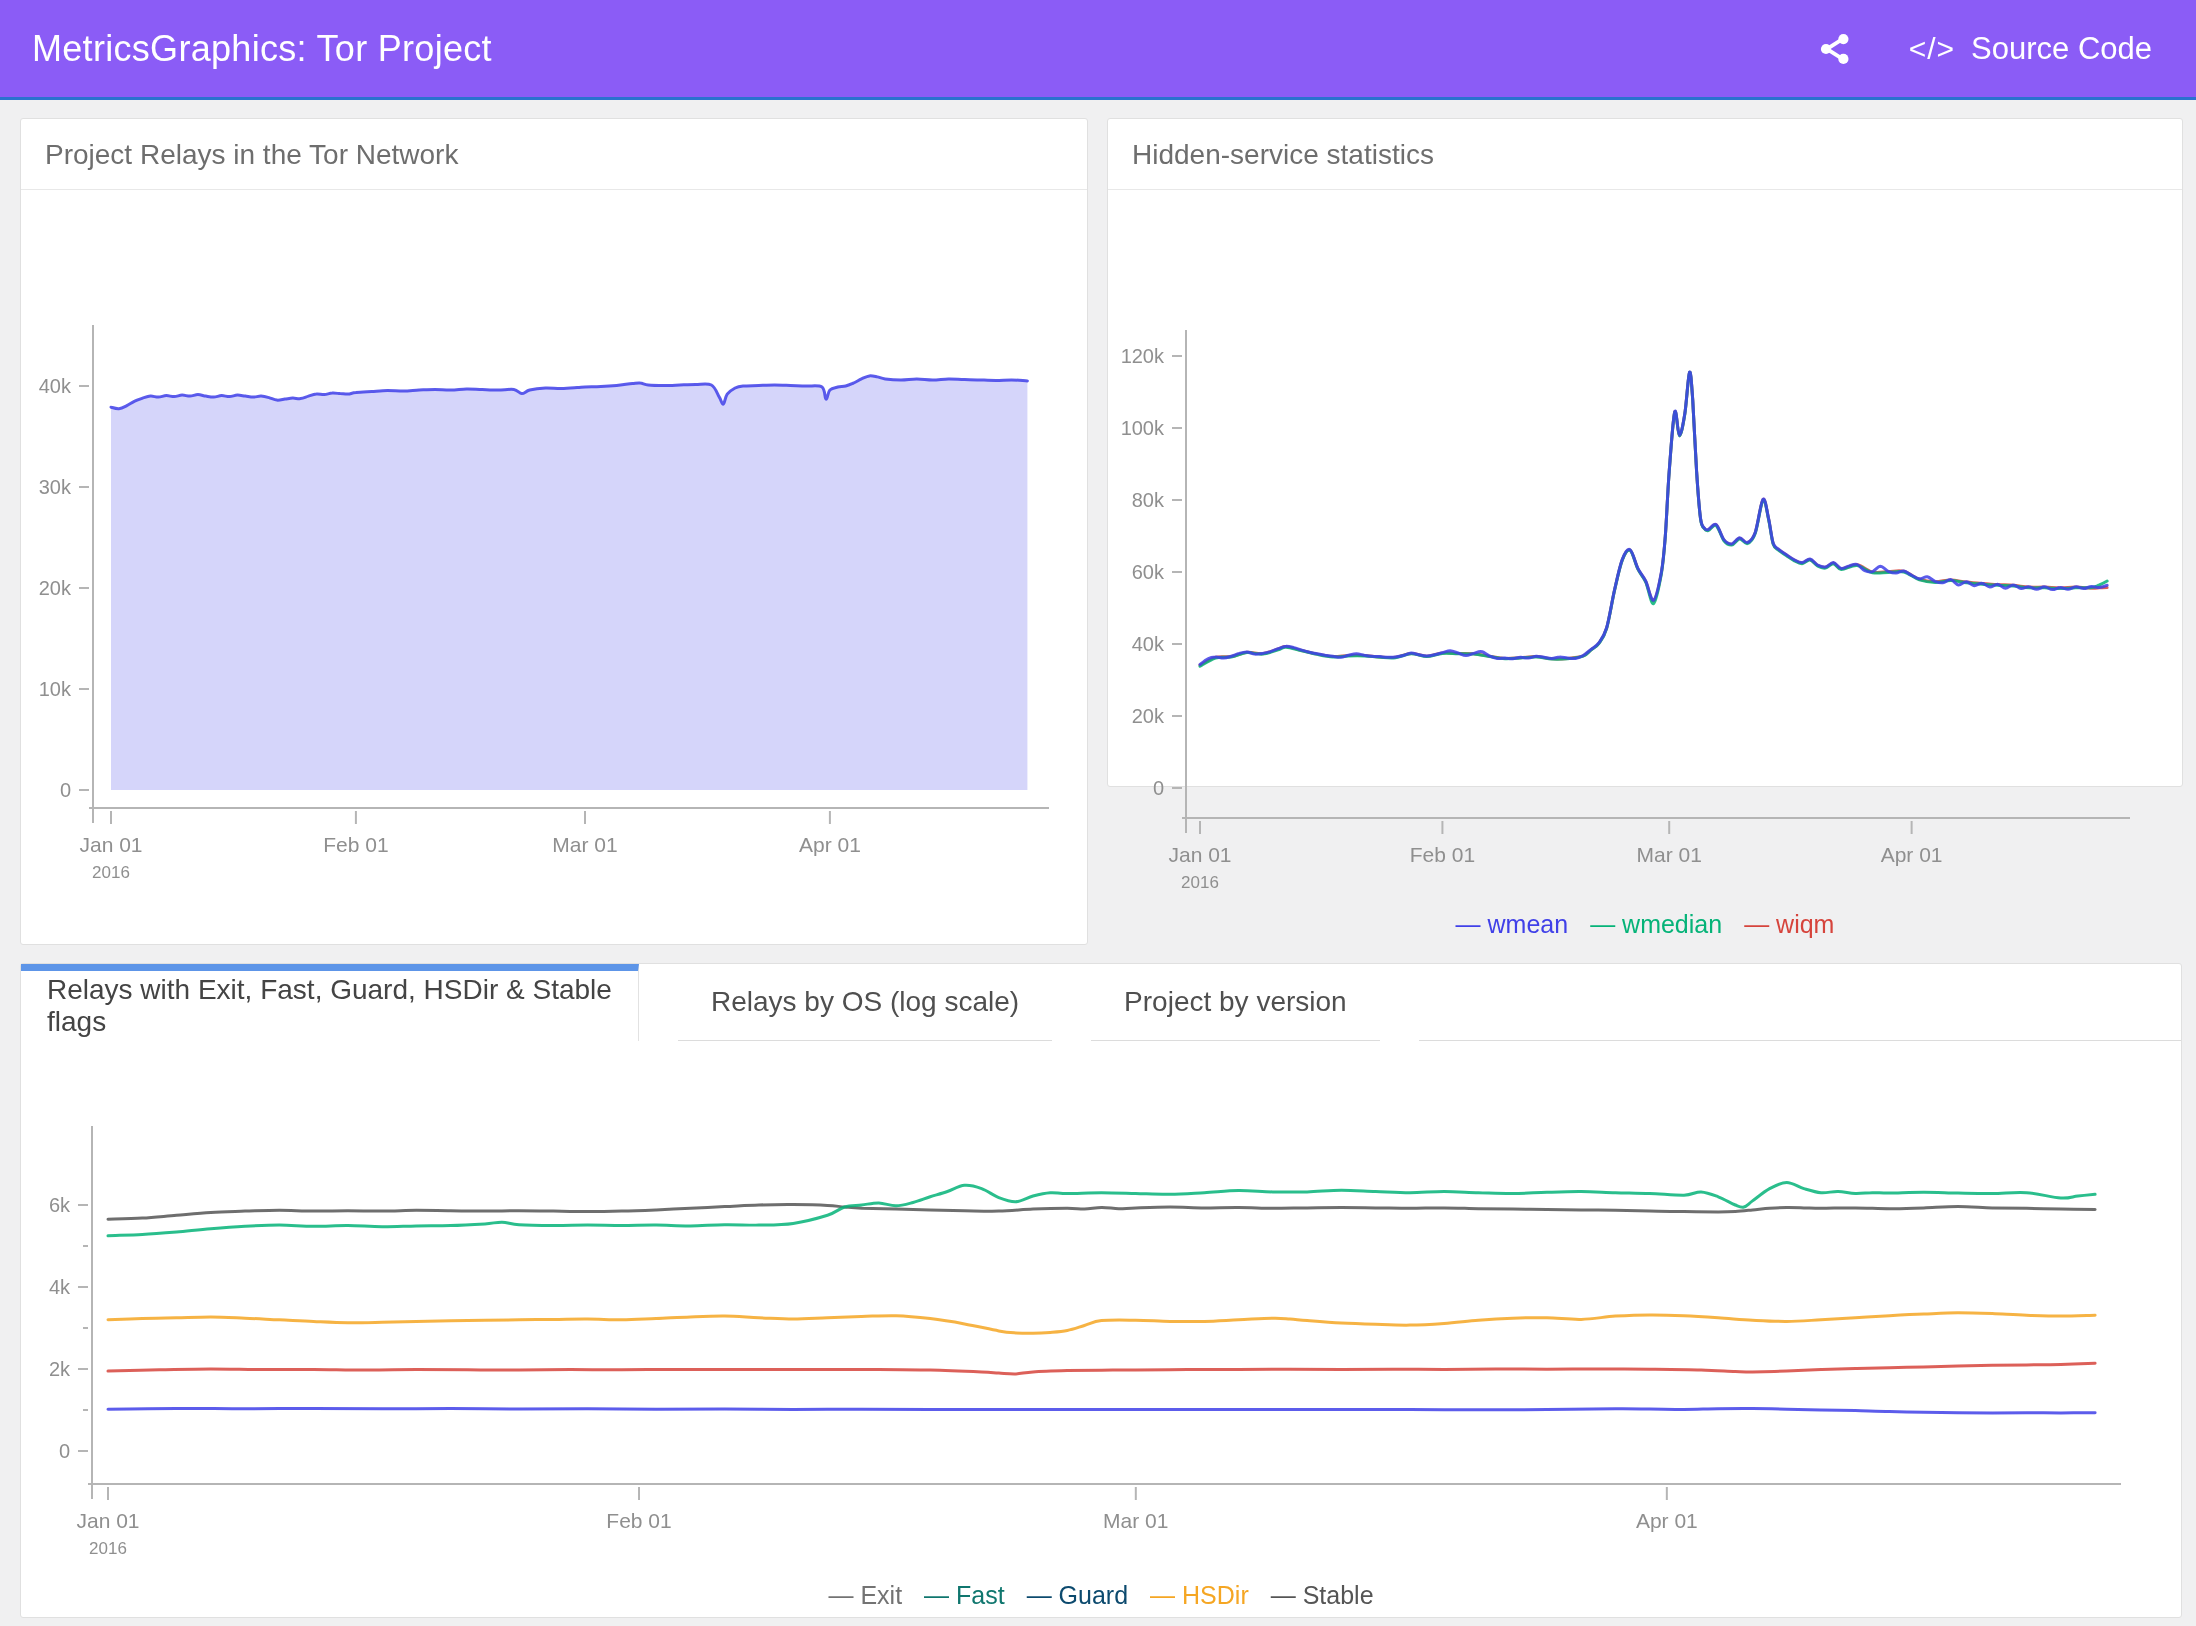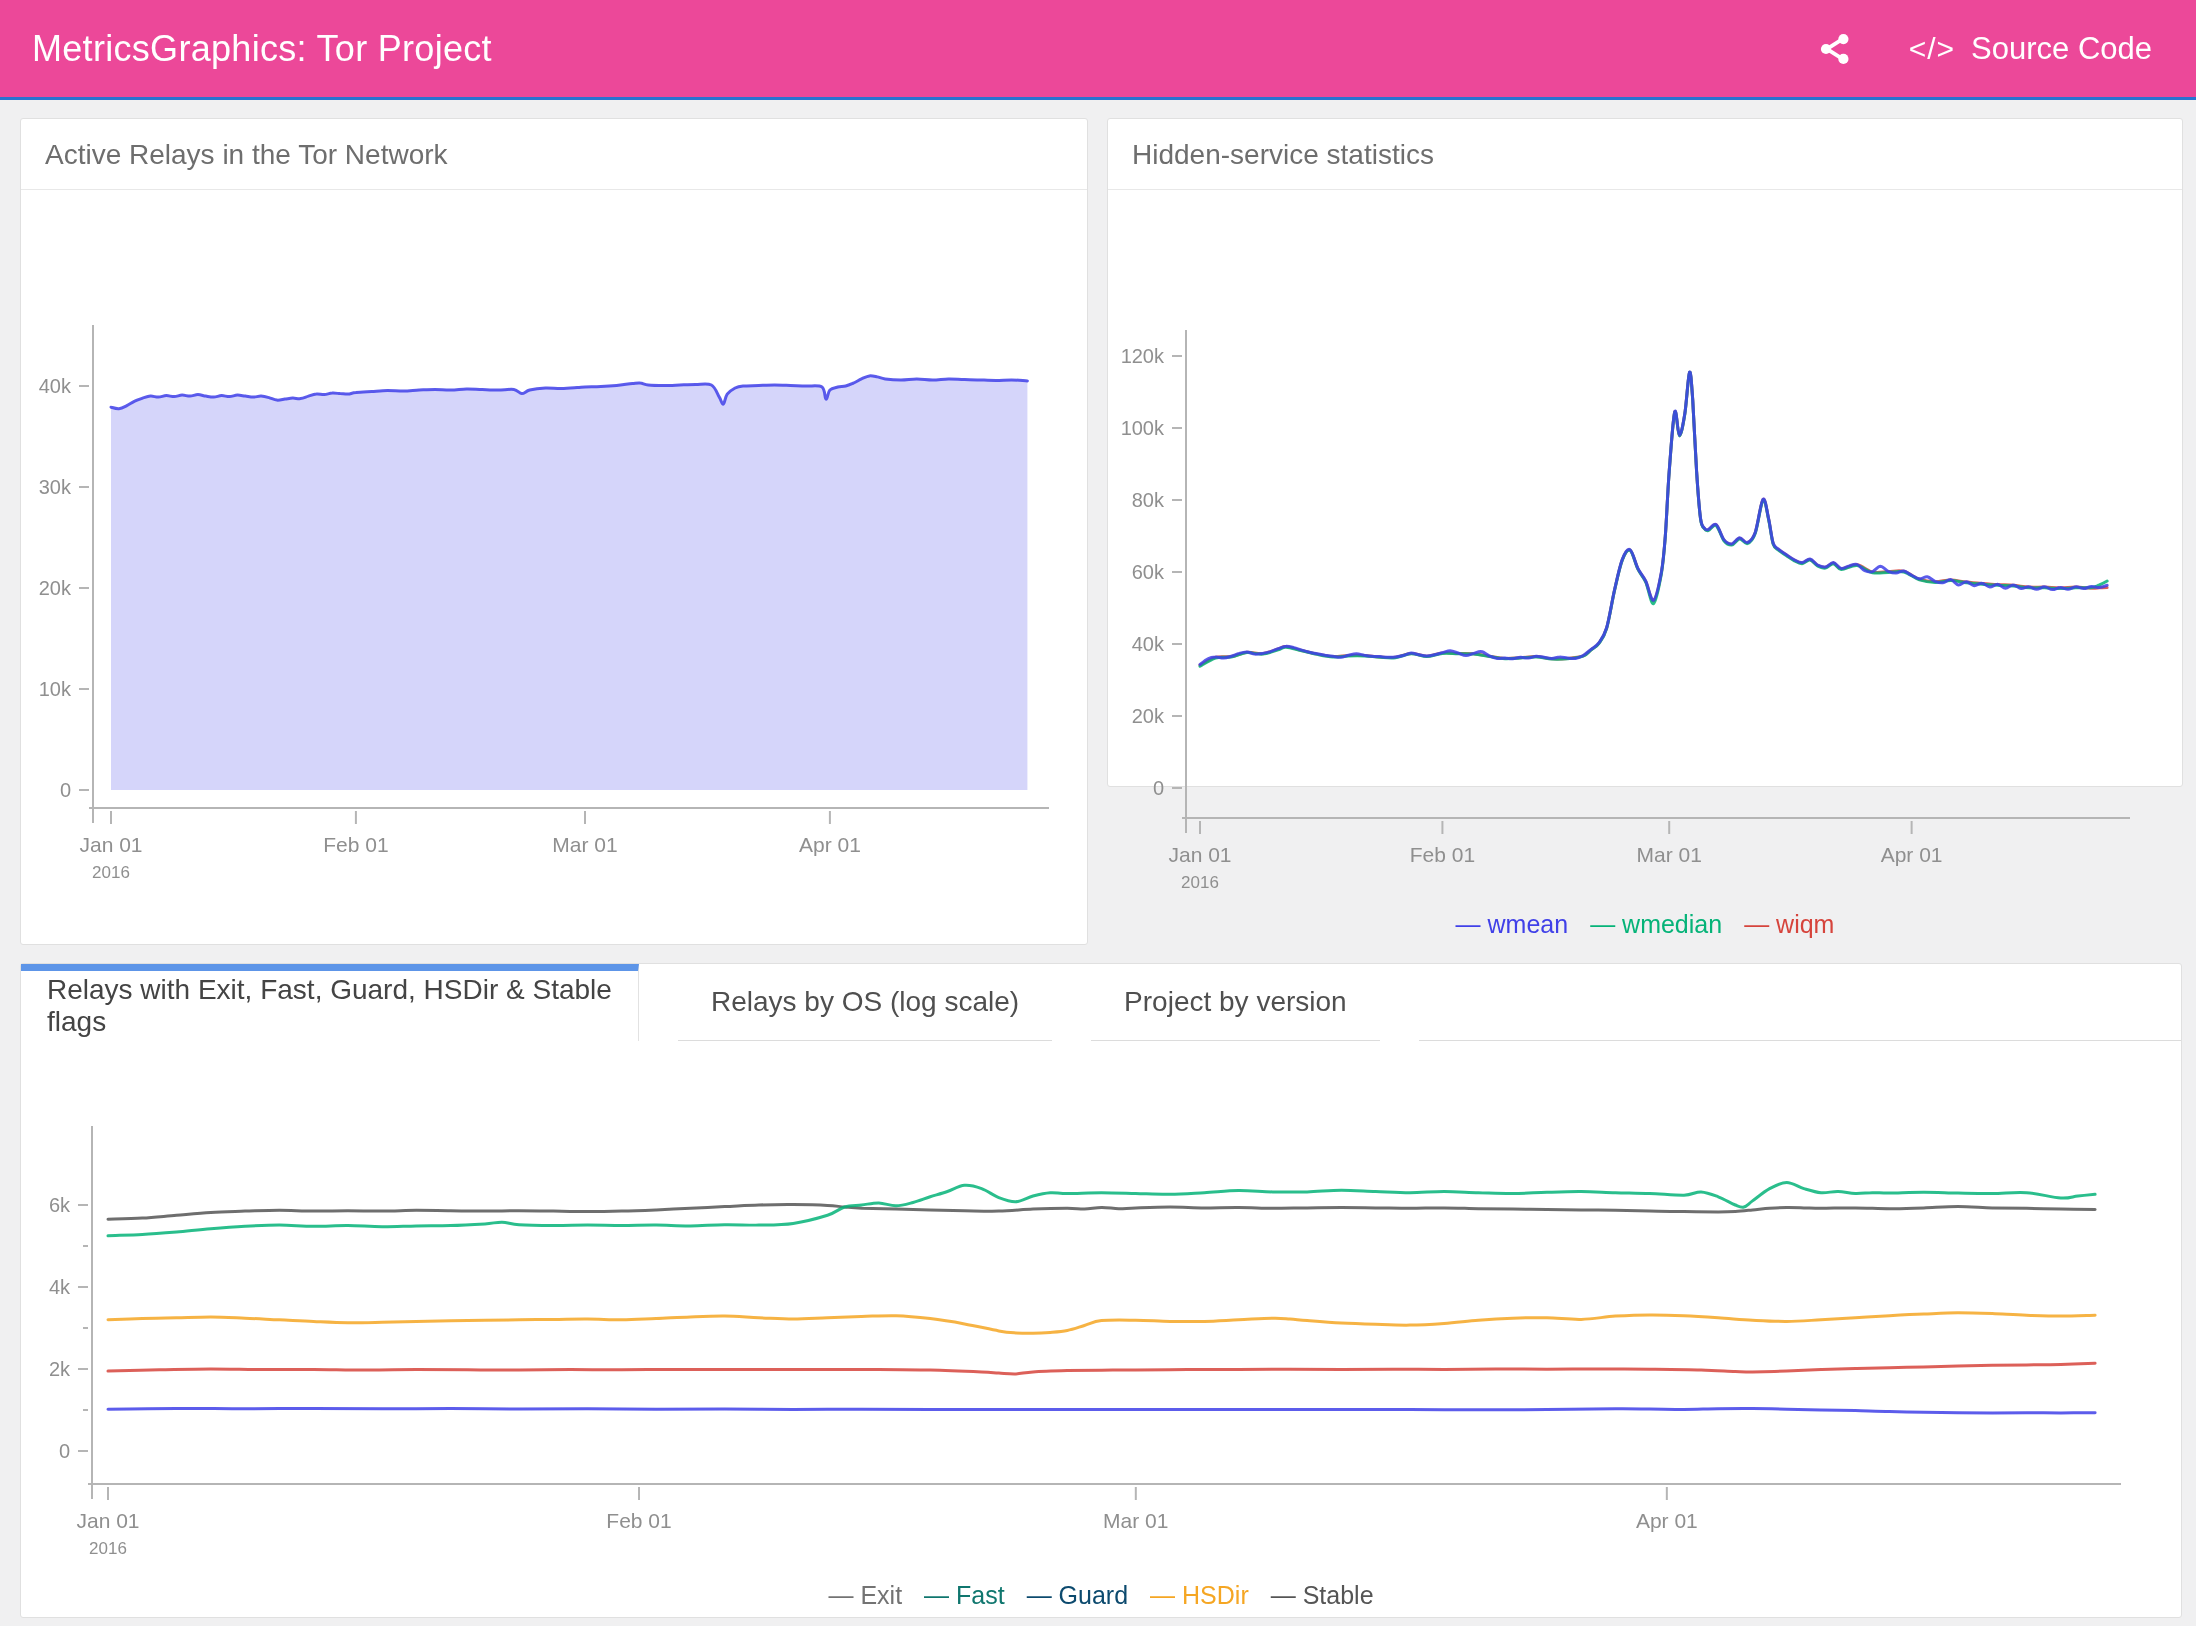--- a/index.html
+++ b/index.html
@@ -1,17 +1,17 @@
 <!DOCTYPE html>
 <html><head>
 <meta charset="utf-8">
 <style>
   html,body{margin:0;padding:0;background:#f0f0f1;font-family:"Liberation Sans",sans-serif;}
   .page{width:2196px;height:1626px;overflow:hidden;background:#f0f0f1;position:relative;}
-  header{height:100px;background:#ec4899;border-bottom:3px solid #2a72cf;display:flex;align-items:center;justify-content:space-between;box-sizing:border-box;}
+  header{height:100px;background:#8b5cf6;border-bottom:3px solid #2a72cf;display:flex;align-items:center;justify-content:space-between;box-sizing:border-box;}
   .app-title{color:#fff;font-size:36px;font-weight:400;padding-left:32px;letter-spacing:.3px;}
   .header-right{display:flex;align-items:center;gap:56px;padding-right:44px;color:#fff;}
   .share-btn{display:flex;align-items:center;cursor:pointer;}
   .src-link{display:flex;align-items:center;gap:16px;font-size:31px;cursor:pointer;}
   .code-glyph{font-size:30px;font-weight:400;letter-spacing:1px;}
   .row{display:flex;gap:19px;padding:18px 14px 0 20px;}
   .panel{background:#fff;border:1px solid #e0e0e0;border-radius:3px;box-sizing:border-box;}
   .panel-title{font-size:28px;color:#6e6e6e;padding:20px 24px 18px 24px;border-bottom:1px solid #e8e8e8;font-weight:400;}
   .pw-left{width:1068px;height:827px;}
   .pw-right{width:1076px;height:669px;}
@@ -46,21 +46,21 @@
       </span>
       <span class="src-link">
         <span class="code-glyph">&lt;/&gt;</span>
         <span>Source Code</span>
       </span>
     </div>
   </header>
 
   <div class="row">
     <section class="panel pw-left">
-      <div class="panel-title">Active Relays in the Tor Network</div>
+      <div class="panel-title">Project Relays in the Tor Network</div>
       <div class="panel-body">
         <svg id="chart-active-relays" width="1066" height="700">
             <line x1="72" y1="135" x2="72" y2="633" stroke="#b5b5b5" stroke-width="2"></line>
             <line x1="68" y1="618" x2="1028" y2="618" stroke="#b5b5b5" stroke-width="2"></line>
             <line x1="58" y1="600" x2="68" y2="600" stroke="#b5b5b5" stroke-width="2"></line>
             <text x="50" y="607" text-anchor="end" font-size="20" fill="#8f8f8f">0</text>
             <line x1="58" y1="499" x2="68" y2="499" stroke="#b5b5b5" stroke-width="2"></line>
             <text x="50" y="506" text-anchor="end" font-size="20" fill="#8f8f8f">10k</text>
             <line x1="58" y1="398" x2="68" y2="398" stroke="#b5b5b5" stroke-width="2"></line>
             <text x="50" y="405" text-anchor="end" font-size="20" fill="#8f8f8f">20k</text>

